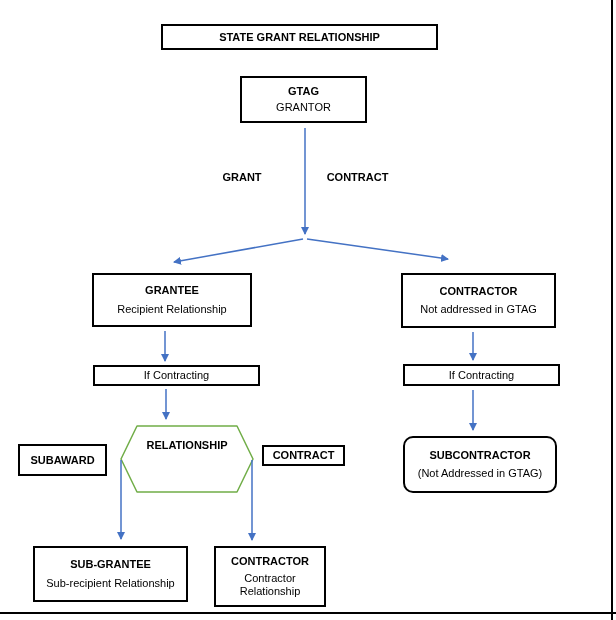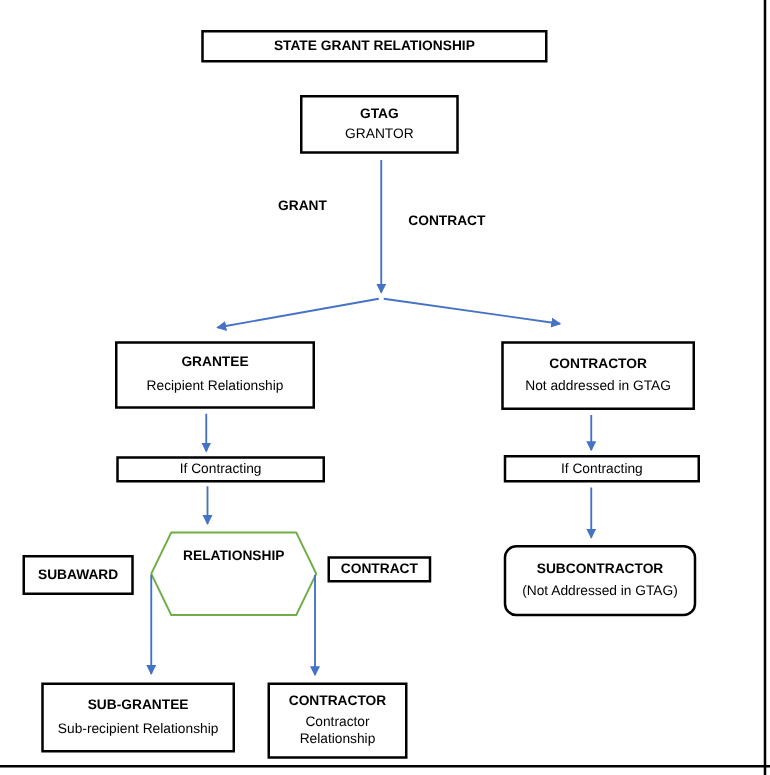--- a/index.html
+++ b/index.html
@@ -90,21 +90,21 @@
 
   <div class="node single" style="left:161px; top:24px; width:277px; height:26px;">
     <div class="title">STATE GRANT RELATIONSHIP</div>
   </div>
 
   <div class="node" style="left:240px; top:76px; width:127px; height:47px; padding:4px 0;">
     <div class="title">GTAG</div>
     <div class="sub">GRANTOR</div>
   </div>
 
-  <div class="edge-label" style="left:207px; top:159px; width:70px;">GRANT</div>
+  <div class="edge-label" style="left:207px; top:171px; width:70px;">GRANT</div>
   <div class="edge-label" style="left:320px; top:171px; width:75px;">CONTRACT</div>
 
   <div class="node" style="left:92px; top:273px; width:160px; height:54px; padding:4px 0;">
     <div class="title">GRANTEE</div>
     <div class="sub">Recipient Relationship</div>
   </div>
 
   <div class="node" style="left:401px; top:273px; width:155px; height:55px; padding:4px 0;">
     <div class="title">CONTRACTOR</div>
     <div class="sub">Not addressed in GTAG</div>

